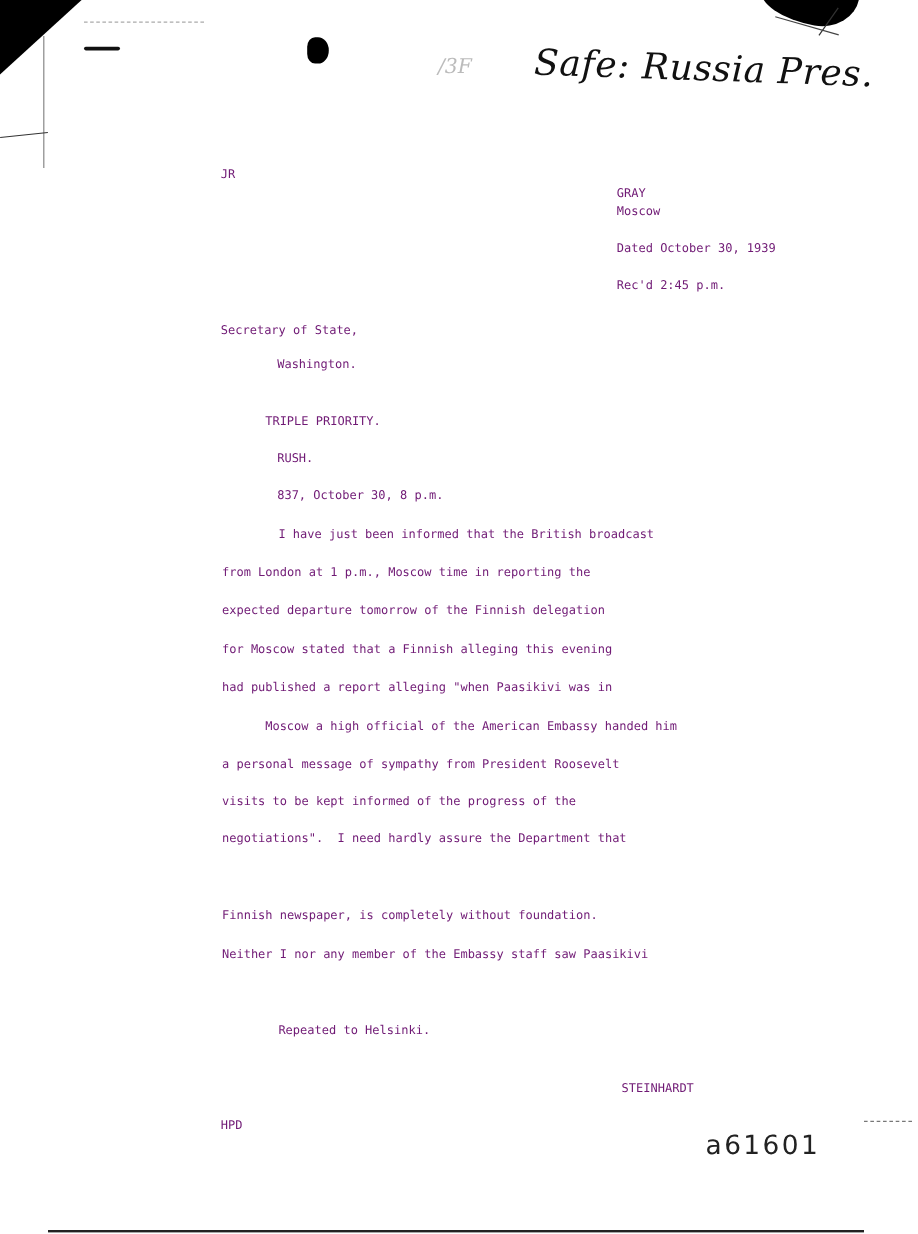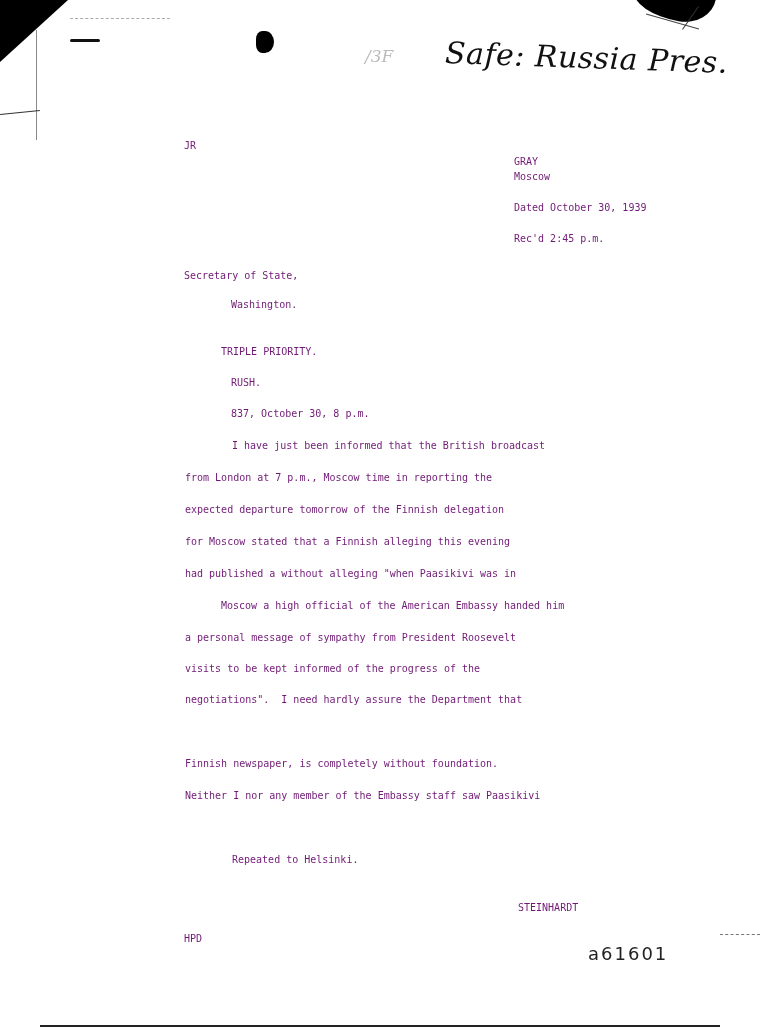--- a/index.html
+++ b/index.html
@@ -27,21 +27,21 @@
   .hand-note {
     position: absolute; left: 445px; top: 40px; font-family: "DejaVu Serif", serif; font-style: italic;
     font-size: 30px; color: #111; letter-spacing: 0.5px; transform: rotate(2deg);
   }
   .hand-faint {
     position: absolute; left: 365px; top: 46px; font-family: "DejaVu Serif", serif; font-style: italic;
     font-size: 17px; color: #bbb;
   }
   .hand-num {
     position: absolute; left: 588px; top: 943px; font-family: "DejaVu Sans", sans-serif;
-    font-size: 18px; color: #222; letter-spacing: 2px;
+    font-size: 22px; color: #222; letter-spacing: 2px;
   }
   .t { position: absolute; font-size: 10px; white-space: pre; line-height: 1; color: #701a75; }
   .faint-dash { position: absolute; left: 720px; top: 934px; width: 40px; height: 1px; border-top: 1px dashed #777; }
 </style>
 </head>
 <body>
 
 <div class="page">
   <div class="corner-tl"></div>
   <div class="blob-tr"></div>
@@ -63,24 +63,24 @@
   <div class="t" style="left:514px;top:234px;">Rec'd 2:45 p.m.</div>
 
   <div class="t" style="left:184px;top:271px;">Secretary of State,</div>
   <div class="t" style="left:231px;top:300px;">Washington.</div>
 
   <div class="t" style="left:221px;top:347px;">TRIPLE PRIORITY.</div>
   <div class="t" style="left:231px;top:378px;">RUSH.</div>
   <div class="t" style="left:231px;top:409px;">837, October 30, 8 p.m.</div>
 
   <div class="t" style="left:232px;top:441px;">I have just been informed that the British broadcast</div>
-  <div class="t" style="left:185px;top:473px;">from London at 7 p.m., Moscow time in reporting the</div>
+  <div class="t" style="left:185px;top:473px;">from London at 1 p.m., Moscow time in reporting the</div>
   <div class="t" style="left:185px;top:505px;">expected departure tomorrow of the Finnish delegation</div>
   <div class="t" style="left:185px;top:537px;">for Moscow stated that a Finnish alleging this evening</div>
-  <div class="t" style="left:185px;top:569px;">had published a without alleging "when Paasikivi was in</div>
+  <div class="t" style="left:185px;top:569px;">had published a report alleging "when Paasikivi was in</div>
   <div class="t" style="left:185px;top:601px;padding-left:36px;">Moscow a high official of the American Embassy handed him</div>
   <div class="t" style="left:185px;top:633px;">a personal message of sympathy from President Roosevelt</div>
   <div class="t" style="left:185px;top:664px;">visits to be kept informed of the progress of the</div>
   <div class="t" style="left:185px;top:695px;">negotiations".  I need hardly assure the Department that</div>
   <div class="t" style="left:185px;top:759px;">Finnish newspaper, is completely without foundation.</div>
   <div class="t" style="left:185px;top:791px;">Neither I nor any member of the Embassy staff saw Paasikivi</div>
 
   <div class="t" style="left:232px;top:855px;">Repeated to Helsinki.</div>
   <div class="t" style="left:518px;top:903px;">STEINHARDT</div>
   <div class="t" style="left:184px;top:934px;">HPD</div>

